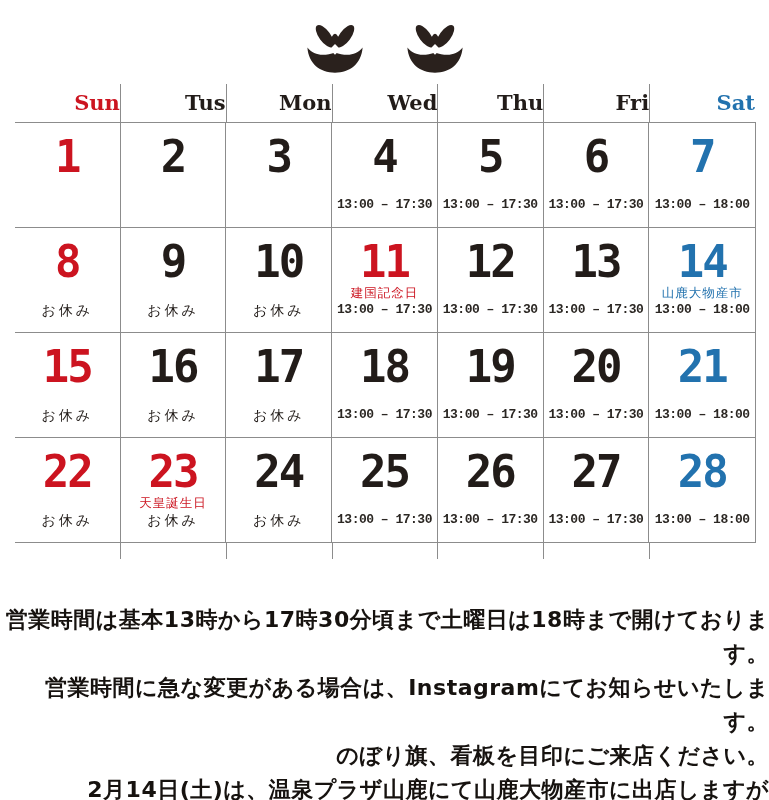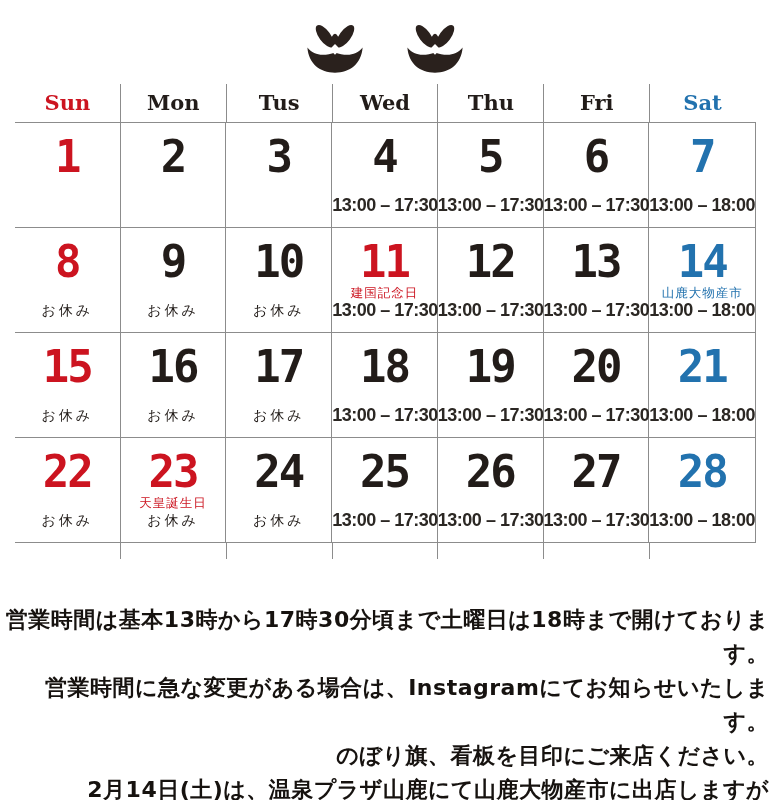--- a/index.html
+++ b/index.html
@@ -10,30 +10,30 @@
     width:769px;height:800px;background:#ffffff;overflow:hidden;
     font-family:"DejaVu Sans", sans-serif;color:var(--ink);
   }
   
   .titlebar{display:flex;justify-content:center;align-items:center;gap:40px;height:84px;box-sizing:border-box;padding-top:10px;}
   .crest{width:60px;height:54px;flex:0 0 auto;}
   .title-text{font-size:40px;font-weight:800;letter-spacing:7px;color:var(--ink);white-space:nowrap;}
   
   .cal{margin:0 13px 0 15px;}
   .hrow{display:grid;grid-template-columns:repeat(7,1fr);height:38px;border-bottom:1px solid var(--grid);align-items:center;}
-  .hcell{text-align:center;font-family:"DejaVu Serif", serif;font-weight:bold;font-size:21px;color:var(--ink);border-right:1px solid transparent;line-height:38px;}
+  .hcell{text-align:right;font-family:"DejaVu Serif", serif;font-weight:bold;font-size:21px;color:var(--ink);border-right:1px solid transparent;line-height:38px;}
   .hcell:not(:last-child){border-right:1px solid var(--grid);}
   .calbody{border-right:1px solid var(--grid);}
   .wrow{display:grid;grid-template-columns:repeat(7,1fr);height:104px;border-bottom:1px solid var(--grid);}
   .cell{position:relative;text-align:center;}
   .cell:not(:last-child){border-right:1px solid var(--grid);}
   .num{font-family:"DejaVu Sans Mono", monospace;font-weight:bold;font-size:44px;line-height:50px;margin-top:9px;letter-spacing:-2px;}
   .bottom{position:absolute;left:0;right:0;bottom:13px;}
   .note{font-size:12.5px;font-weight:normal;line-height:17px;letter-spacing:1px;}
-  .hours{font-family:Liberation Sans, sans-serif;font-size:18px;font-weight:bold;line-height:18px;letter-spacing:-0.5px;color:var(--hours);white-space:nowrap;}
+  .hours{font-family:Liberation Mono, monospace;font-size:13px;font-weight:bold;line-height:18px;letter-spacing:-0.5px;color:var(--hours);white-space:nowrap;}
   .closed{font-size:14px;font-weight:normal;line-height:18px;letter-spacing:3px;color:var(--ink);}
   .stubrow{display:grid;grid-template-columns:repeat(7,1fr);height:16px;}
   .stubrow .stub:not(:last-child){border-right:1px solid var(--grid);}
   .c-red{color:var(--red);}
   .c-blue{color:var(--blue);}
   .c-ink{color:var(--ink);}
   
   .notes{margin-top:44px;text-align:right;font-size:22px;line-height:34px;font-weight:600;color:#16120f;letter-spacing:0.5px;}
   .notes p{margin:0;}
 </style>
@@ -57,22 +57,22 @@
       <ellipse cx="67" cy="27" rx="9.5" ry="22" transform="rotate(36 67 27)"></ellipse>
       <ellipse cx="50" cy="38" rx="7" ry="15"></ellipse>
     </g>
     <rect x="43.6" y="42.6" width="12.8" height="12.8" transform="rotate(45 50 49)" fill="#ffffff"></rect>
   </svg>
 </div>
 
 <div class="cal">
   <div class="hrow">
       <div class="hcell c-red">Sun</div>
+      <div class="hcell c-ink">Tus</div>
       <div class="hcell c-ink">Mon</div>
-      <div class="hcell c-ink">Tus</div>
       <div class="hcell c-ink">Wed</div>
       <div class="hcell c-ink">Thu</div>
       <div class="hcell c-ink">Fri</div>
       <div class="hcell c-blue">Sat</div>
     </div>
   <div class="calbody">
       <div class="wrow">
         <div class="cell">
           <div class="num c-red">1</div>
         </div>

